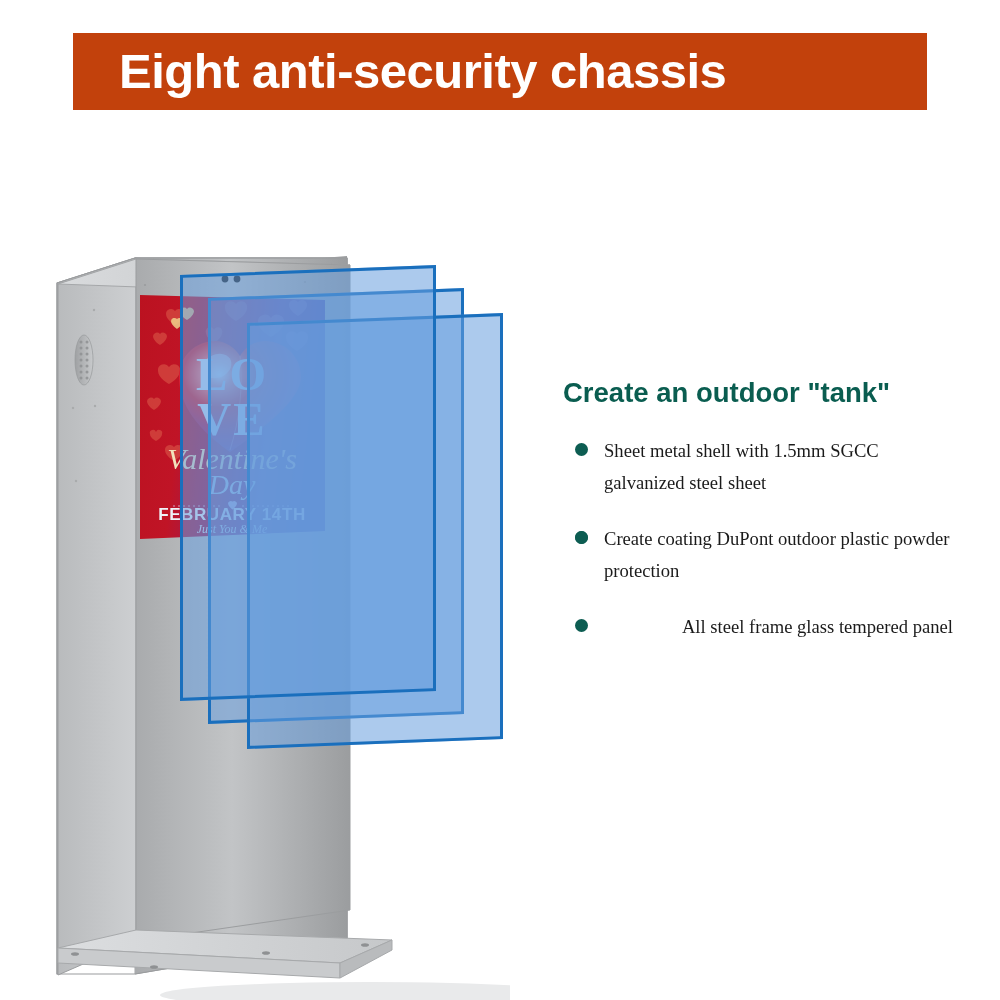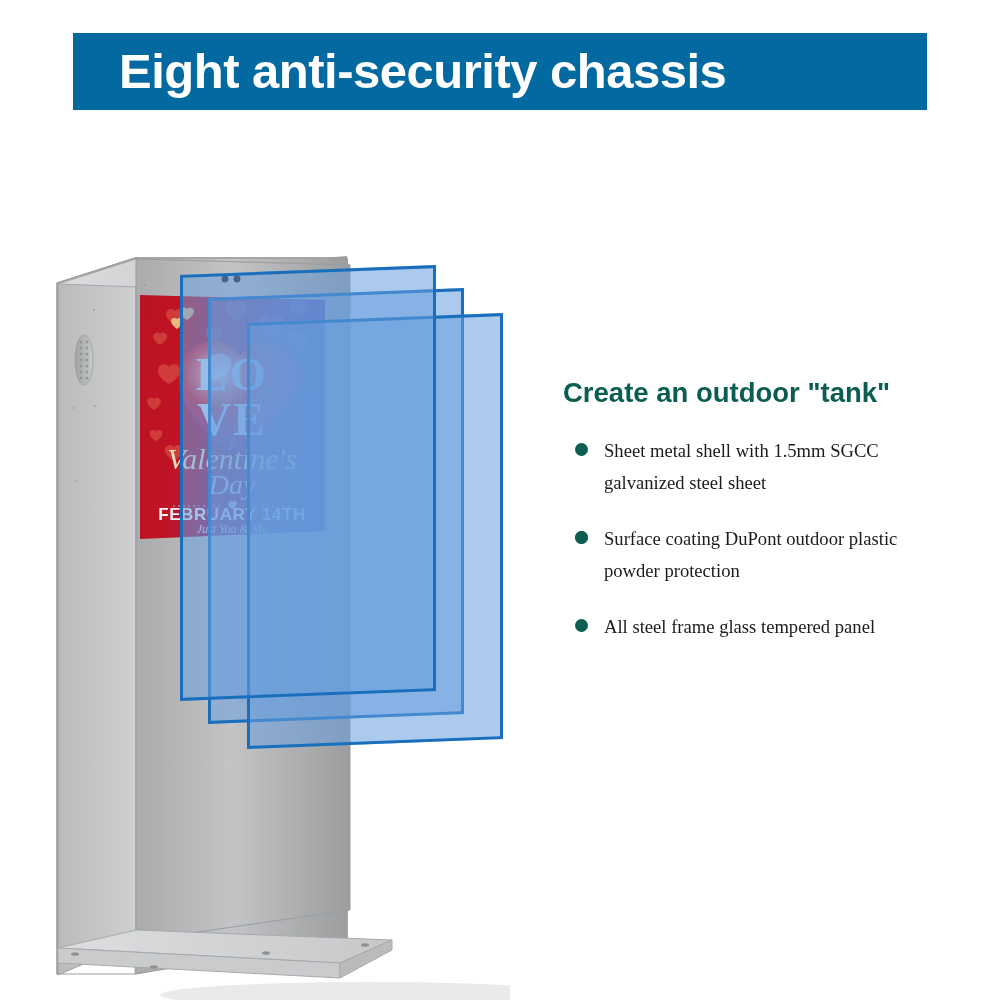--- a/index.html
+++ b/index.html
@@ -9,21 +9,21 @@
     background:#ffffff;
     font-family:"Liberation Sans", sans-serif;
     overflow:hidden;
     position:relative;
   }
   .page{position:absolute;inset:0;}
 
   
   .banner{
     position:absolute;left:73px;top:33px;width:854px;height:77px;
-    background:#0369a1;
+    background:#c2410c;
     display:flex;align-items:center;
   }
   .banner-title{
     color:#ffffff;
     font-size:49px;
     font-weight:700;
     letter-spacing:-0.5px;
     margin-left:46px;
     white-space:nowrap;
     line-height:1;
@@ -41,21 +41,21 @@
   .right-title{
     color:#0a5d50;font-size:27.5px;font-weight:700;line-height:1.2;
     margin:0 0 26px 0;white-space:nowrap;
   }
   .bullets{list-style:none;margin:10px;padding:0;font-family:Liberation Serif, serif;}
   .bullet{
     position:relative;padding-left:31px;
     font-size:18.6px;color:#1b1b1b;line-height:1.72;
     margin-bottom:24px;
   }
-  .bullet:last-child{margin-bottom:0;}
+  .bullet:last-child{margin-bottom:0;text-align:right;}
   .dot{
     position:absolute;left:2px;top:8px;width:13px;height:13px;
     border-radius:50%;background:#0d5d52;
   }
 
   
   .kiosk{position:absolute;left:40px;top:238px;width:470px;height:772px;}
   .kiosk svg{display:block;}
 
   .panelwrap{position:absolute;left:0;top:0;width:470px;height:772px;
@@ -271,21 +271,21 @@
     <ul class="bullets">
       <li class="bullet">
         <span class="dot"></span>
         <span>Sheet metal shell with 1.5mm SGCC galvanized steel sheet</span>
       </li>
       <li class="bullet">
         <span class="dot"></span>
       </li>
       <li class="bullet">
         <span class="dot"></span>
-        <span>Surface coating DuPont outdoor plastic powder protection</span>
+        <span>Create coating DuPont outdoor plastic powder protection</span>
       </li>
       <li class="bullet">
         <span class="dot"></span>
         <span>All steel frame glass tempered panel</span>
       </li>
     </ul>
   </div>
 
 </div>
 

